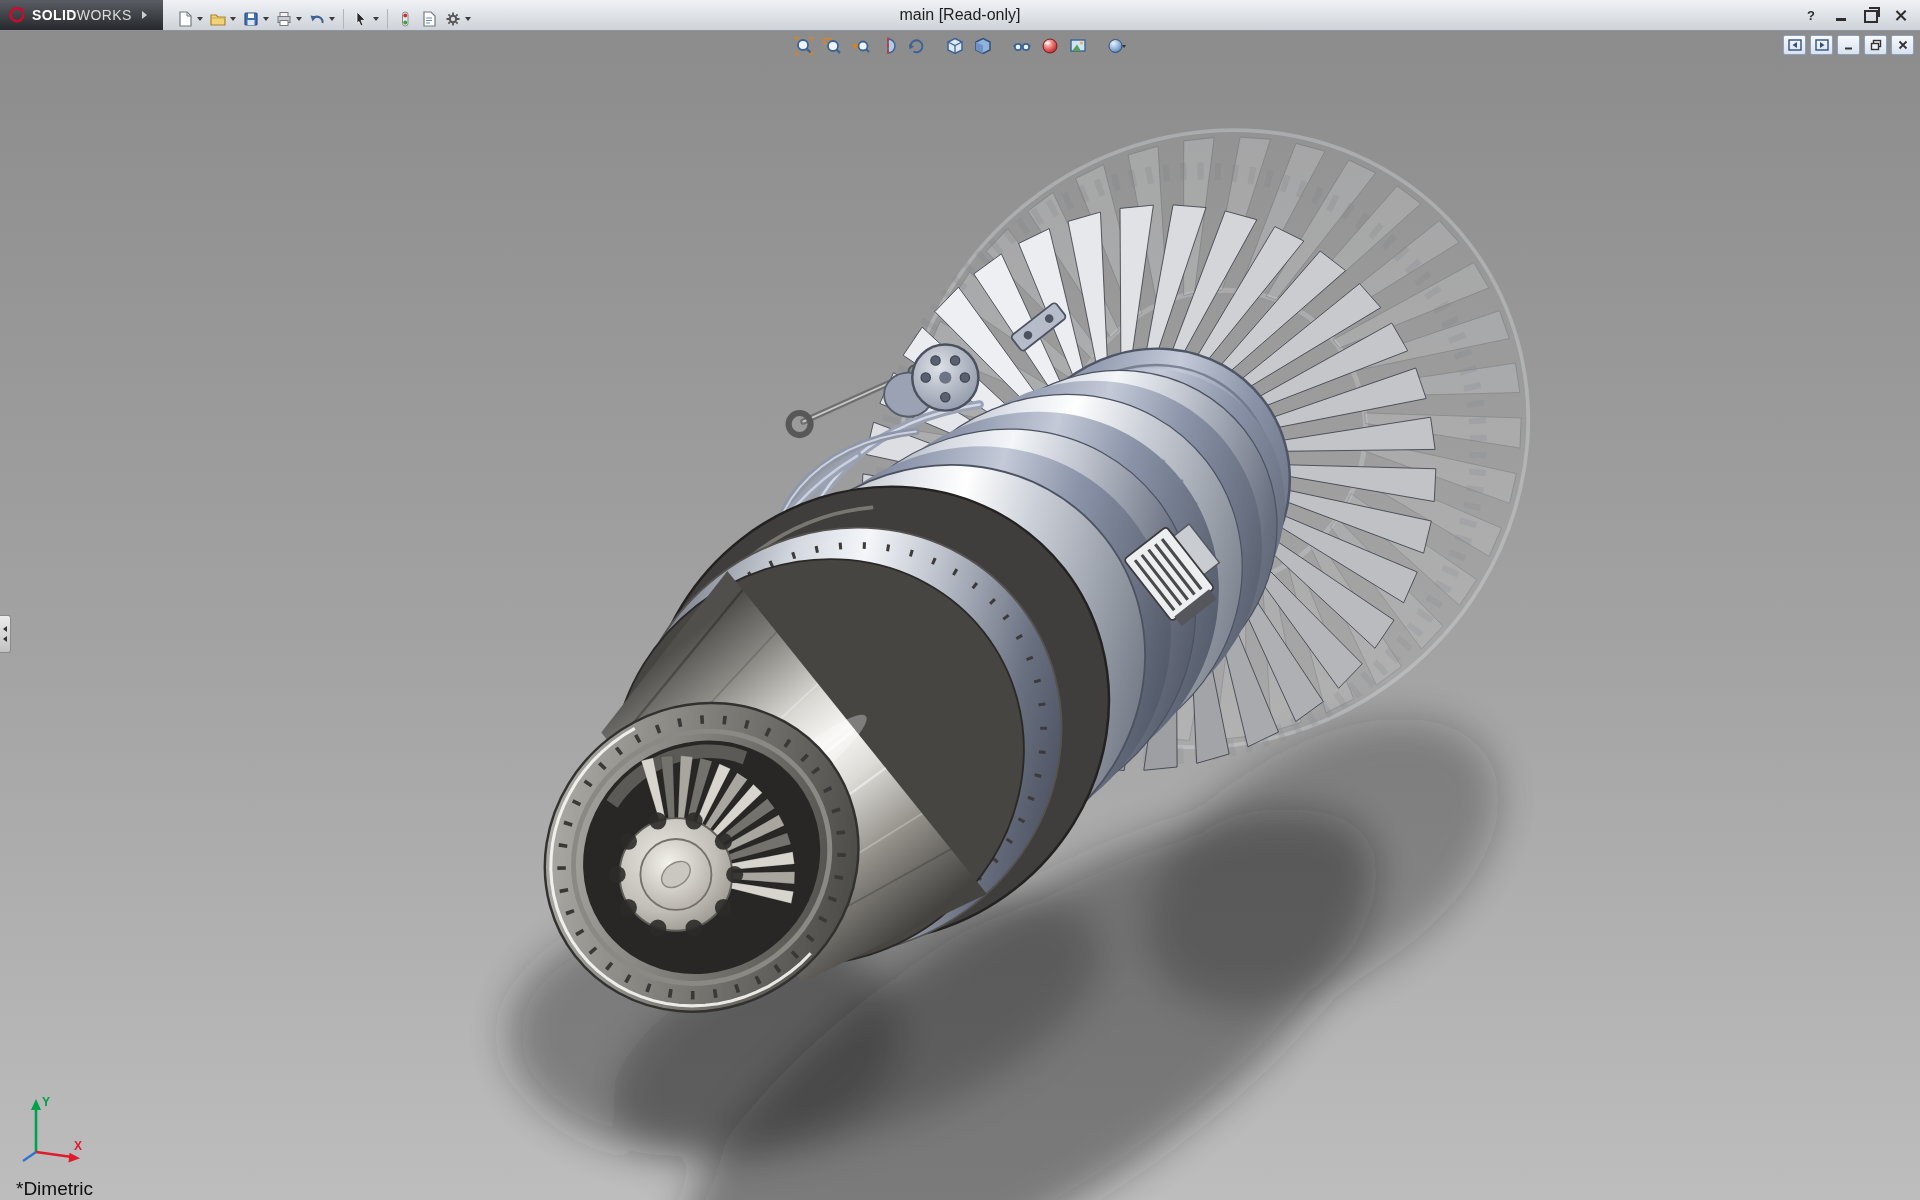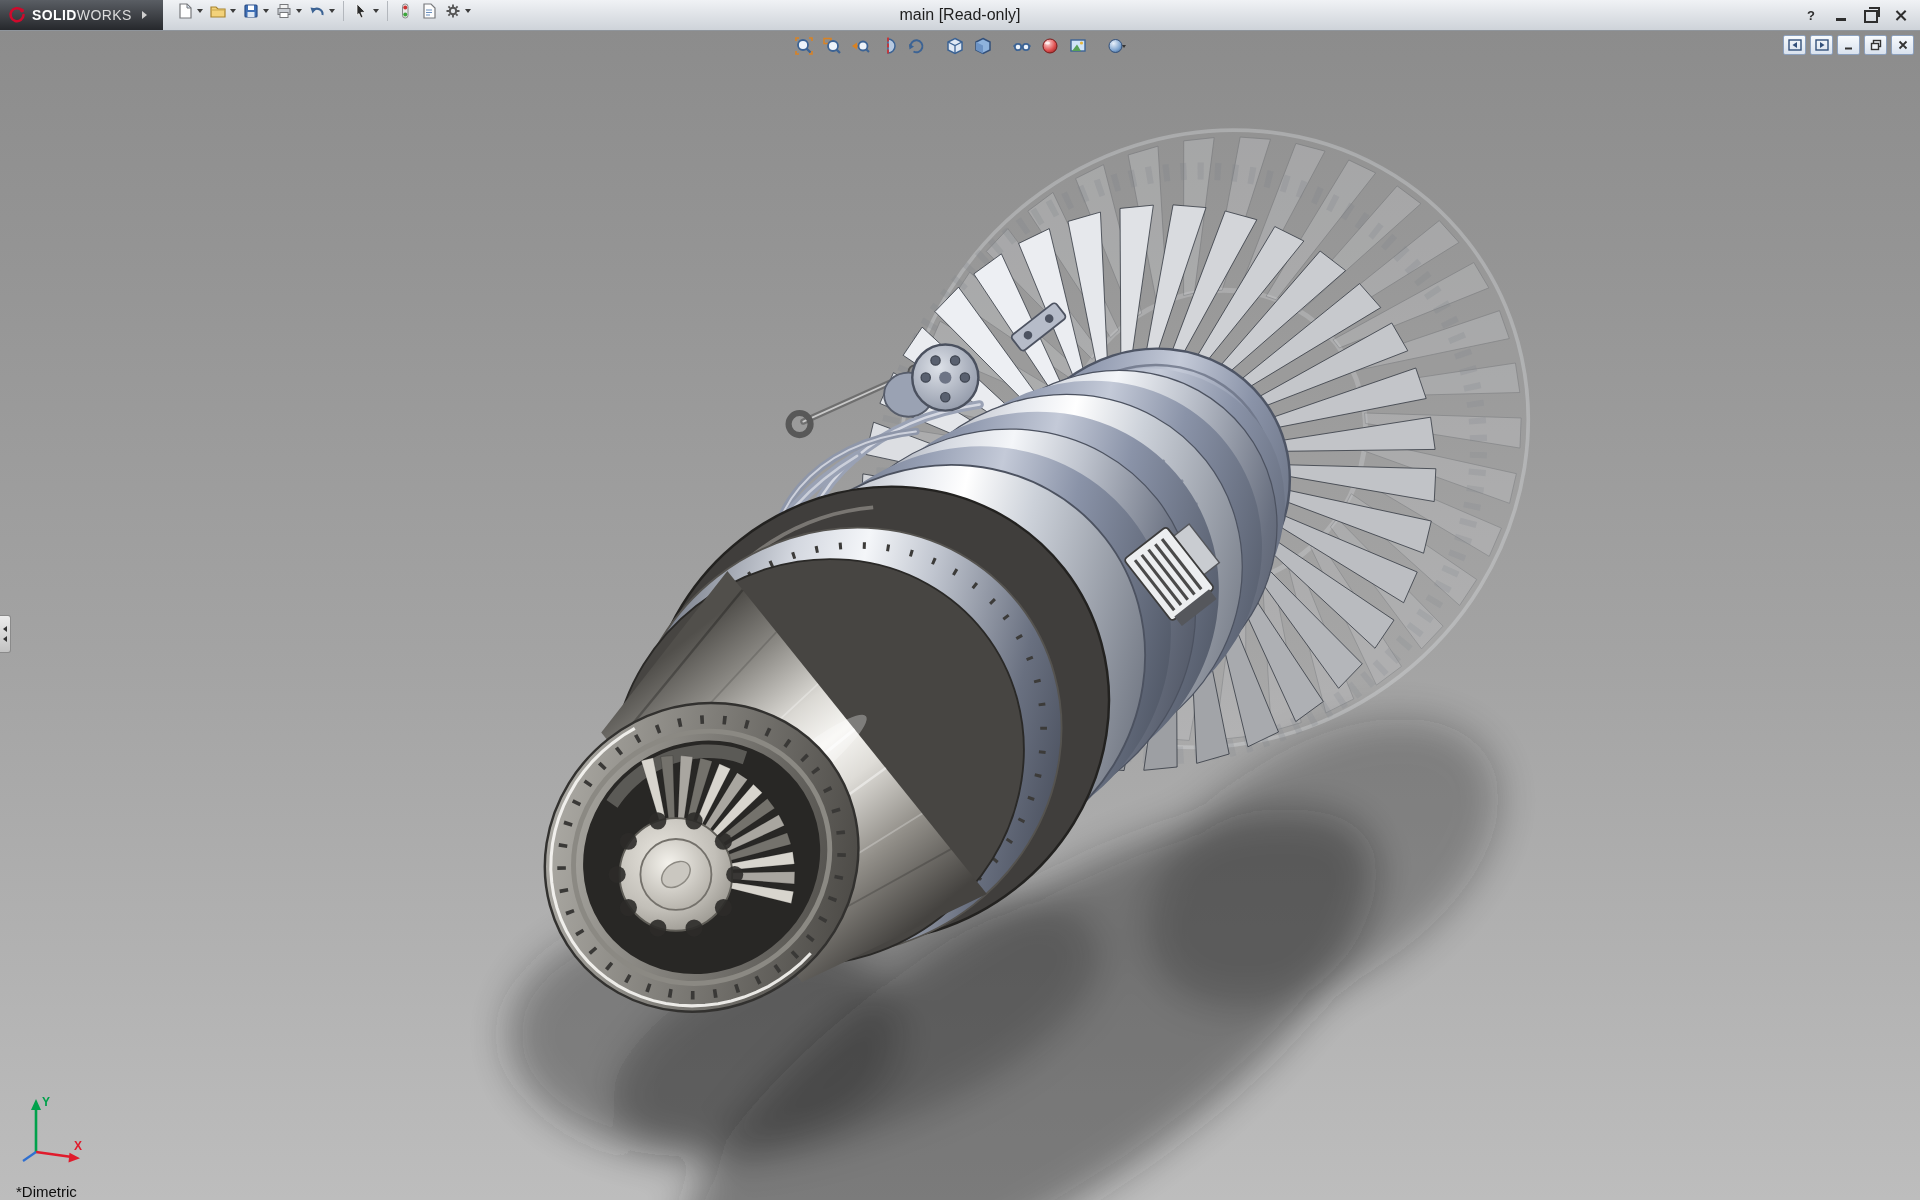--- a/index.html
+++ b/index.html
@@ -1,21 +1,21 @@
 <!DOCTYPE html>
 <html style="--c-titletop: #f0f2f5; --c-titlebottom: #ced3d9; --brand-red: #cf0a2c;"><head>
 <meta charset="utf-8">
 <style>
   html,body{margin:0;padding:0;}
   body{width:1920px;height:1200px;overflow:hidden;font-family:"Liberation Sans",sans-serif;background:#9a9a9a;position:relative;}
 
   
   .titlebar{position:absolute;top:0;left:0;right:0;height:30px;
     background:linear-gradient(var(--c-titletop,#f0f2f5),var(--c-titlebottom,#ced3d9));
-    border-bottom:1px solid #8f959c;display:flex;align-items:flex-start;z-index:30;}
+    border-bottom:1px solid #8f959c;display:flex;align-items:flex-end;z-index:30;}
   .brand{height:30px;display:flex;align-items:center;gap:6px;padding:0 16px 0 8px;
     background:linear-gradient(#5a5e64,#26282c);color:#fff;font-weight:bold;font-size:14px;letter-spacing:.4px;}
   .brand .light{font-weight:normal;color:#dcdcdc}
   .brand-chevron{width:0;height:0;border-top:4px solid transparent;border-bottom:4px solid transparent;border-left:5px solid #cfcfcf;margin-left:4px;}
   .tb{display:flex;align-items:center;margin-left:10px;}
   .tb-btn{display:flex;align-items:center;padding:2px 3px;border-radius:2px;cursor:default;}
   .caret{width:0;height:0;border-left:3px solid transparent;border-right:3px solid transparent;border-top:4px solid #3c3c3c;margin-left:3px;}
   .sep{width:1px;height:20px;background:#b3b7bd;margin:0 5px;}
   .doc-title{position:absolute;left:50%;top:0;transform:translateX(-50%);line-height:30px;font-size:16px;color:#1e1e1e;white-space:nowrap;}
   .win-ctrls{position:absolute;right:10px;top:0;height:30px;display:flex;align-items:center;gap:12px;}
@@ -35,21 +35,21 @@
   .hu-btn{width:25px;height:23px;display:flex;align-items:center;justify-content:center;border-radius:3px;}
   .hu-gap{width:8px;}
 
   .child-ctrls{position:absolute;top:5px;right:6px;display:flex;gap:4px;z-index:20;}
   .cc-btn{width:21px;height:18px;border:1px solid #8ca0bd;background:linear-gradient(#f7fafd,#d9e2ee);border-radius:2px;display:flex;align-items:center;justify-content:center;}
 
   .left-tab{position:absolute;left:0;top:585px;width:10px;height:36px;background:linear-gradient(#ececec,#c2c2c2);
     border:1px solid #8a8a8a;border-left:none;border-radius:0 3px 3px 0;display:flex;flex-direction:column;align-items:center;justify-content:center;gap:4px;z-index:20;}
   .left-tab i{width:0;height:0;border-top:3px solid transparent;border-bottom:3px solid transparent;border-right:4px solid #333;}
 
-  .view-label{position:absolute;left:16px;bottom:0px;font-size:15px;color:#0e0e0e;z-index:15;}
+  .view-label{position:absolute;left:16px;bottom:0px;font-size:19px;color:#0e0e0e;z-index:15;}
   .triad{position:absolute;left:12px;bottom:26px;width:84px;height:84px;z-index:15;}
 </style>
 </head>
 <body>
 
 <div class="titlebar">
   <div class="brand">
     <svg width="18" height="18" viewBox="0 0 18 18">
       <path d="M13.5,4 A6.5,6.5 0 1 0 15.5,9" fill="none" stroke="var(--brand-red,#cf0a2c)" stroke-width="2.6" stroke-linecap="round"></path>
       <circle cx="14" cy="4.4" r="2" fill="var(--brand-red,#cf0a2c)"></circle>

